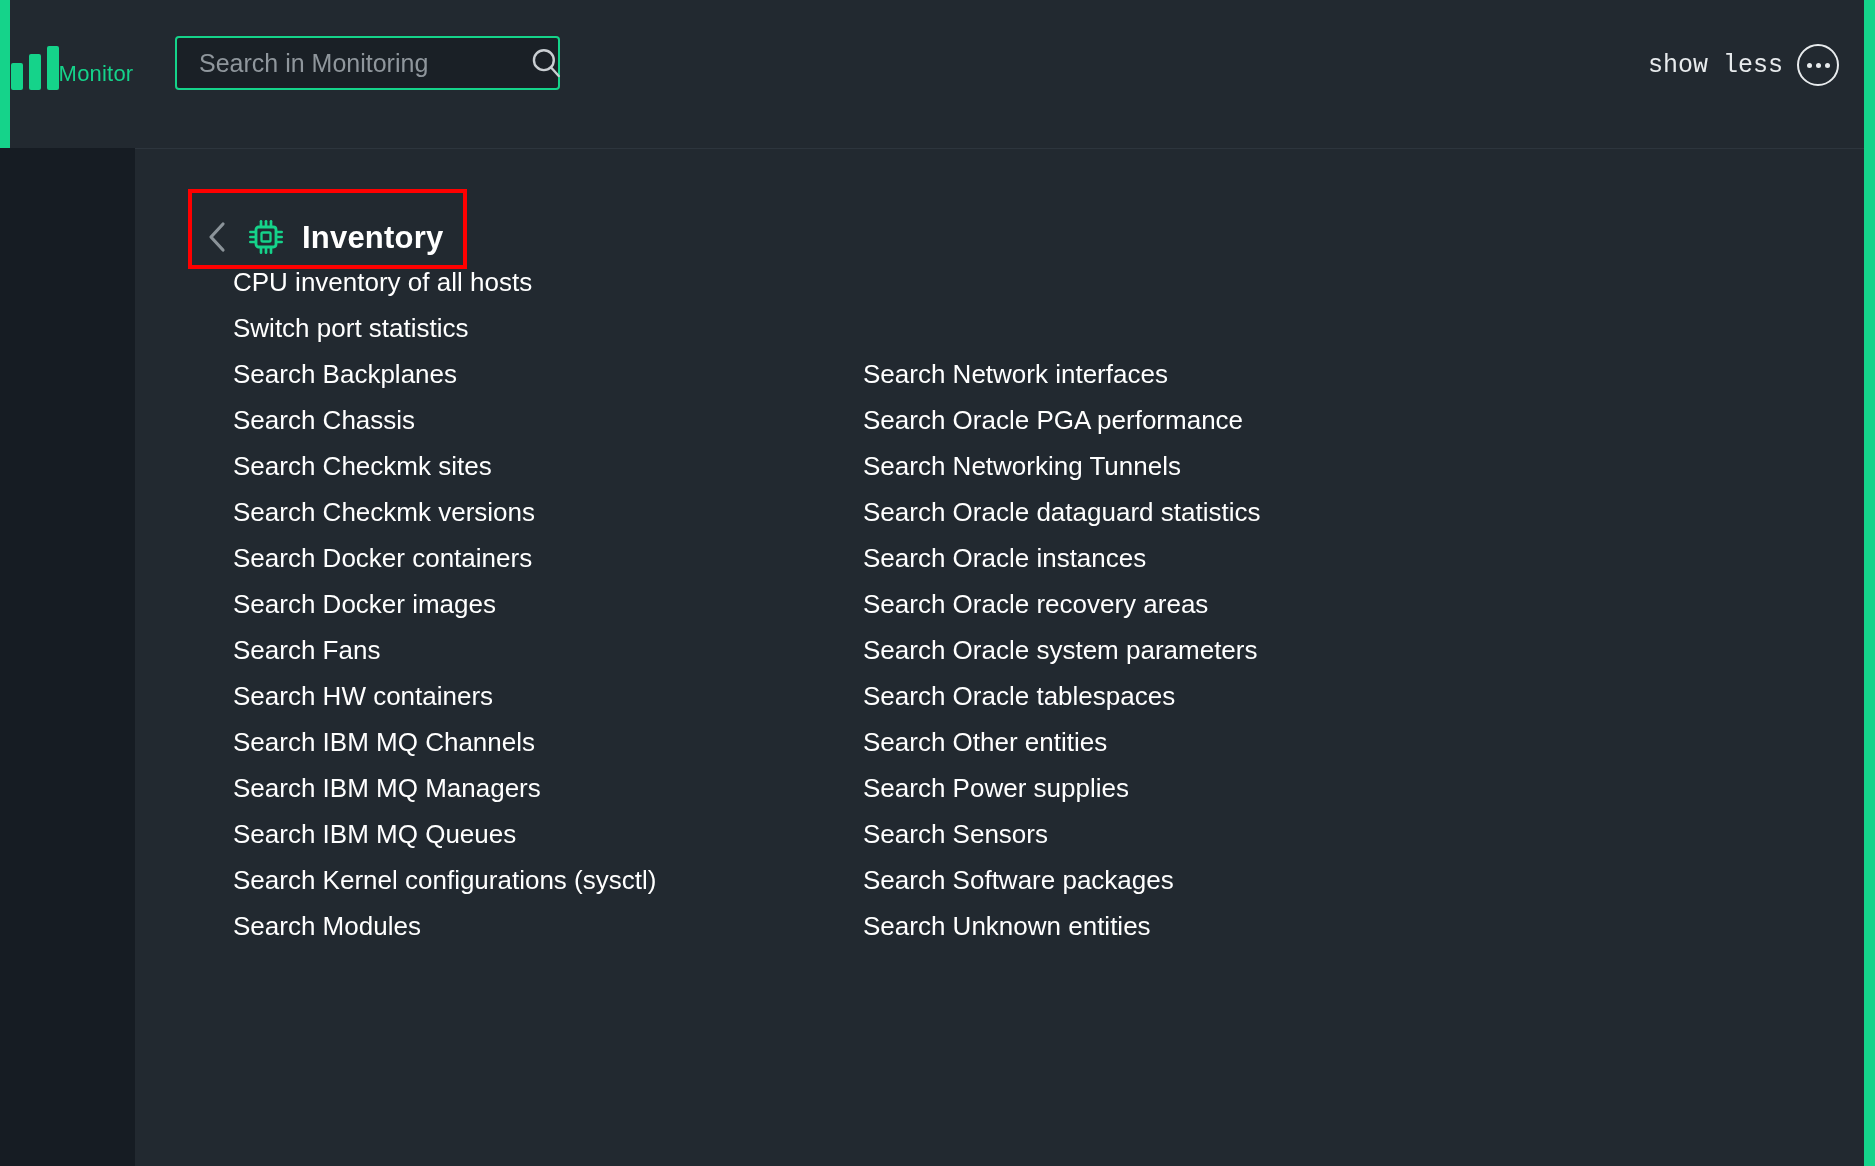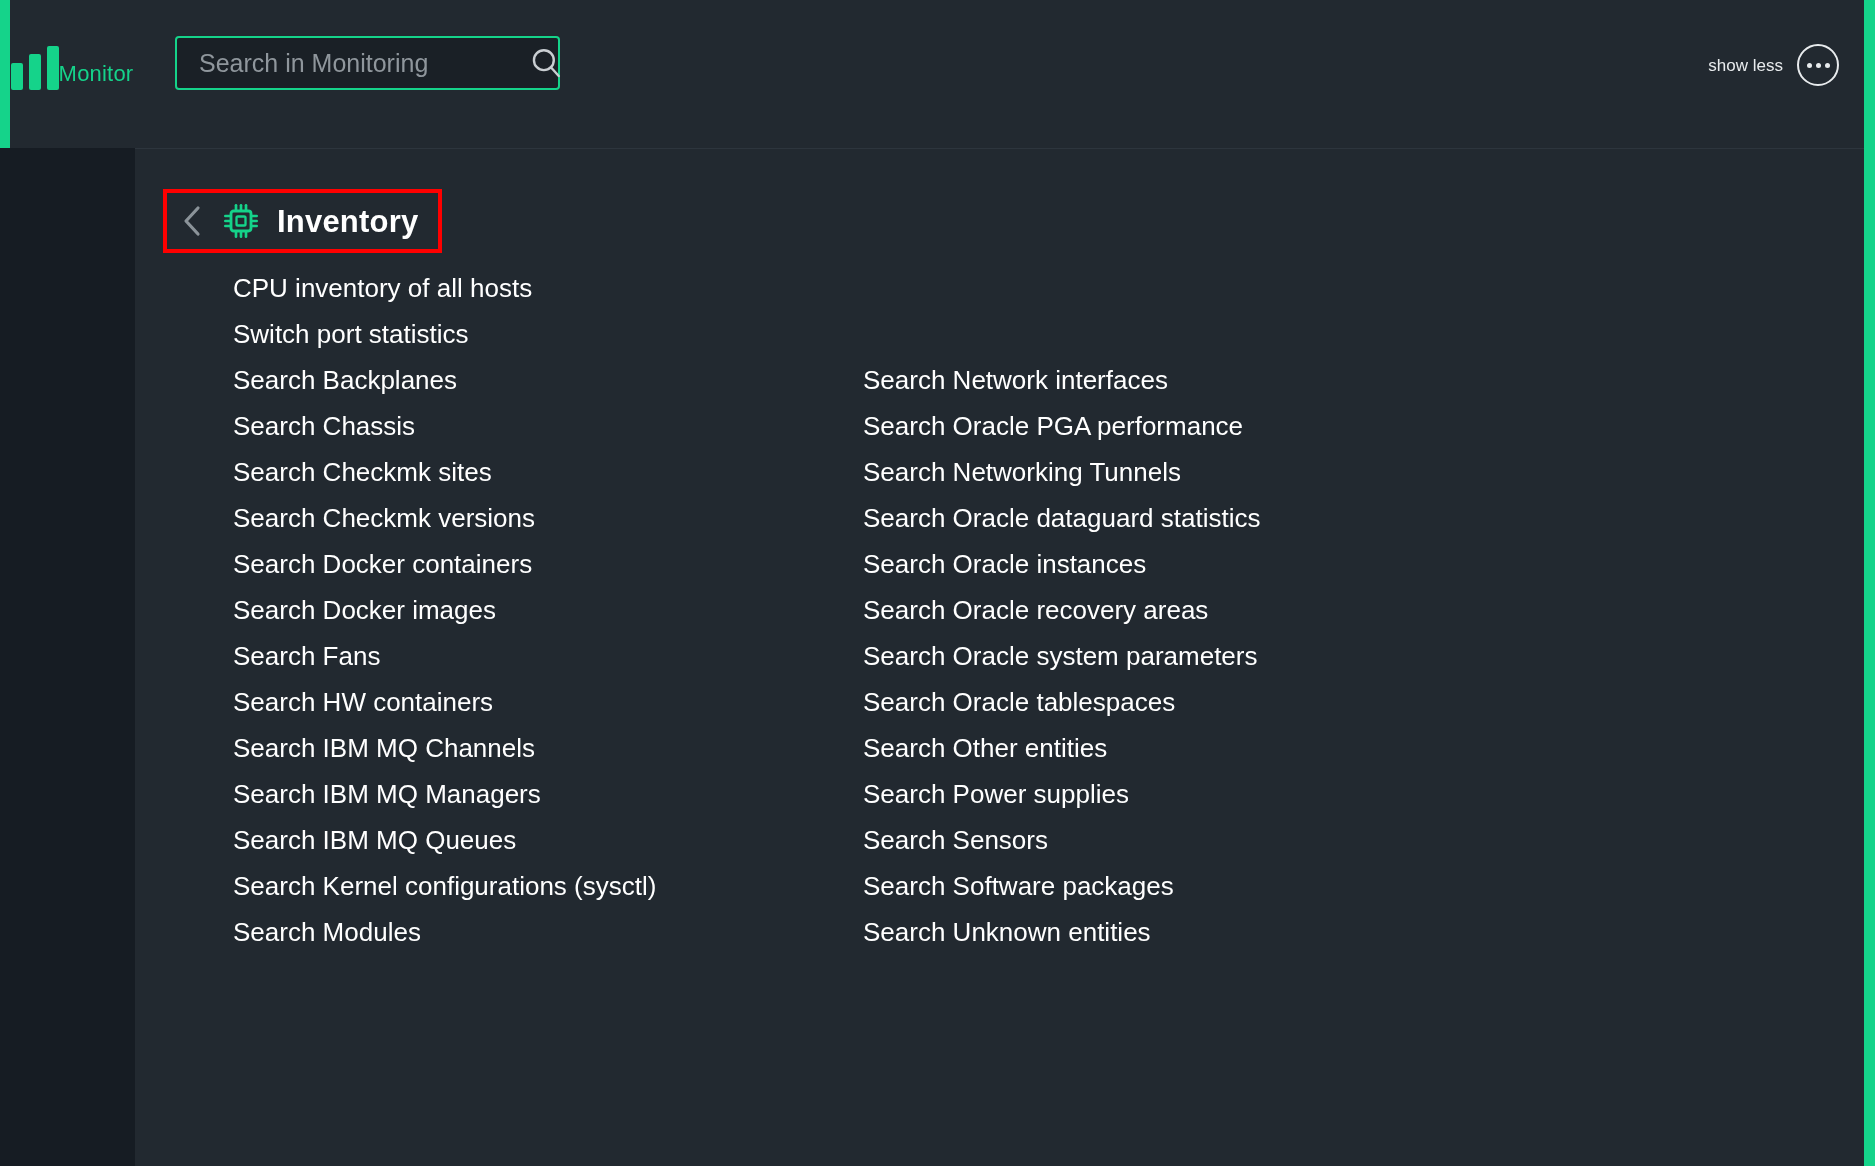--- a/index.html
+++ b/index.html
@@ -118,22 +118,23 @@
     right: 25px;
     top: 40px;
     height: 50px;
     display: flex;
     align-items: center;
     gap: 14px;
     cursor: pointer;
   }
   .showless-label {
     color: #e8ebed;
-    font-size: 17px;
+    font-size: 25px;
     line-height: 1;
+    font-family: Liberation Mono, monospace;
   }
   .dots-icon {
     width: 38px; height: 38px;
     border: 2px solid #e8ebed;
     border-radius: 50%;
     display: flex;
     align-items: center;
     justify-content: center;
     gap: 4px;
   }
@@ -159,26 +160,26 @@
     top: 148px;
     width: 1729px;
     height: 1018px;
     background: #222930;
     border-top: 1px solid #2d353d;
     box-sizing: border-box;
   }
 
   .section-title {
     position: absolute;
-    left: 28px;
+    left: 53px;
     top: 40px;
     display: inline-flex;
     align-items: center;
     gap: 16px;
-    padding: 8px 20px 8px 12px;
+    padding: 24px 20px 8px 12px;
     border: 4px solid #FF0000;
     box-sizing: border-box;
     cursor: pointer;
   }
   .chevron-left {
     width: 26px; height: 34px;
     display: flex; align-items: center; justify-content: center;
   }
   .chip-icon { width: 40px; height: 40px; display:block; }
   .section-title-text {
@@ -193,21 +194,21 @@
     position: absolute;
     left: 0;
     top: 110px;
     width: 100%;
     display: flex;
   }
   .col {
     display: flex;
     flex-direction: column;
   }
-  .col-left  { width: 713px; padding-left: 98px; box-sizing: border-box; margin-top: 6px; }
+  .col-left  { width: 713px; padding-left: 98px; box-sizing: border-box; }
   .col-right { width: 700px; padding-left: 15px; box-sizing: border-box; justify-content: flex-end; }
 
   .entry {
     color: #ffffff;
     font-size: 26px;
     line-height: 46px;
     height: 46px;
     white-space: nowrap;
     text-decoration: none;
     cursor: pointer;

